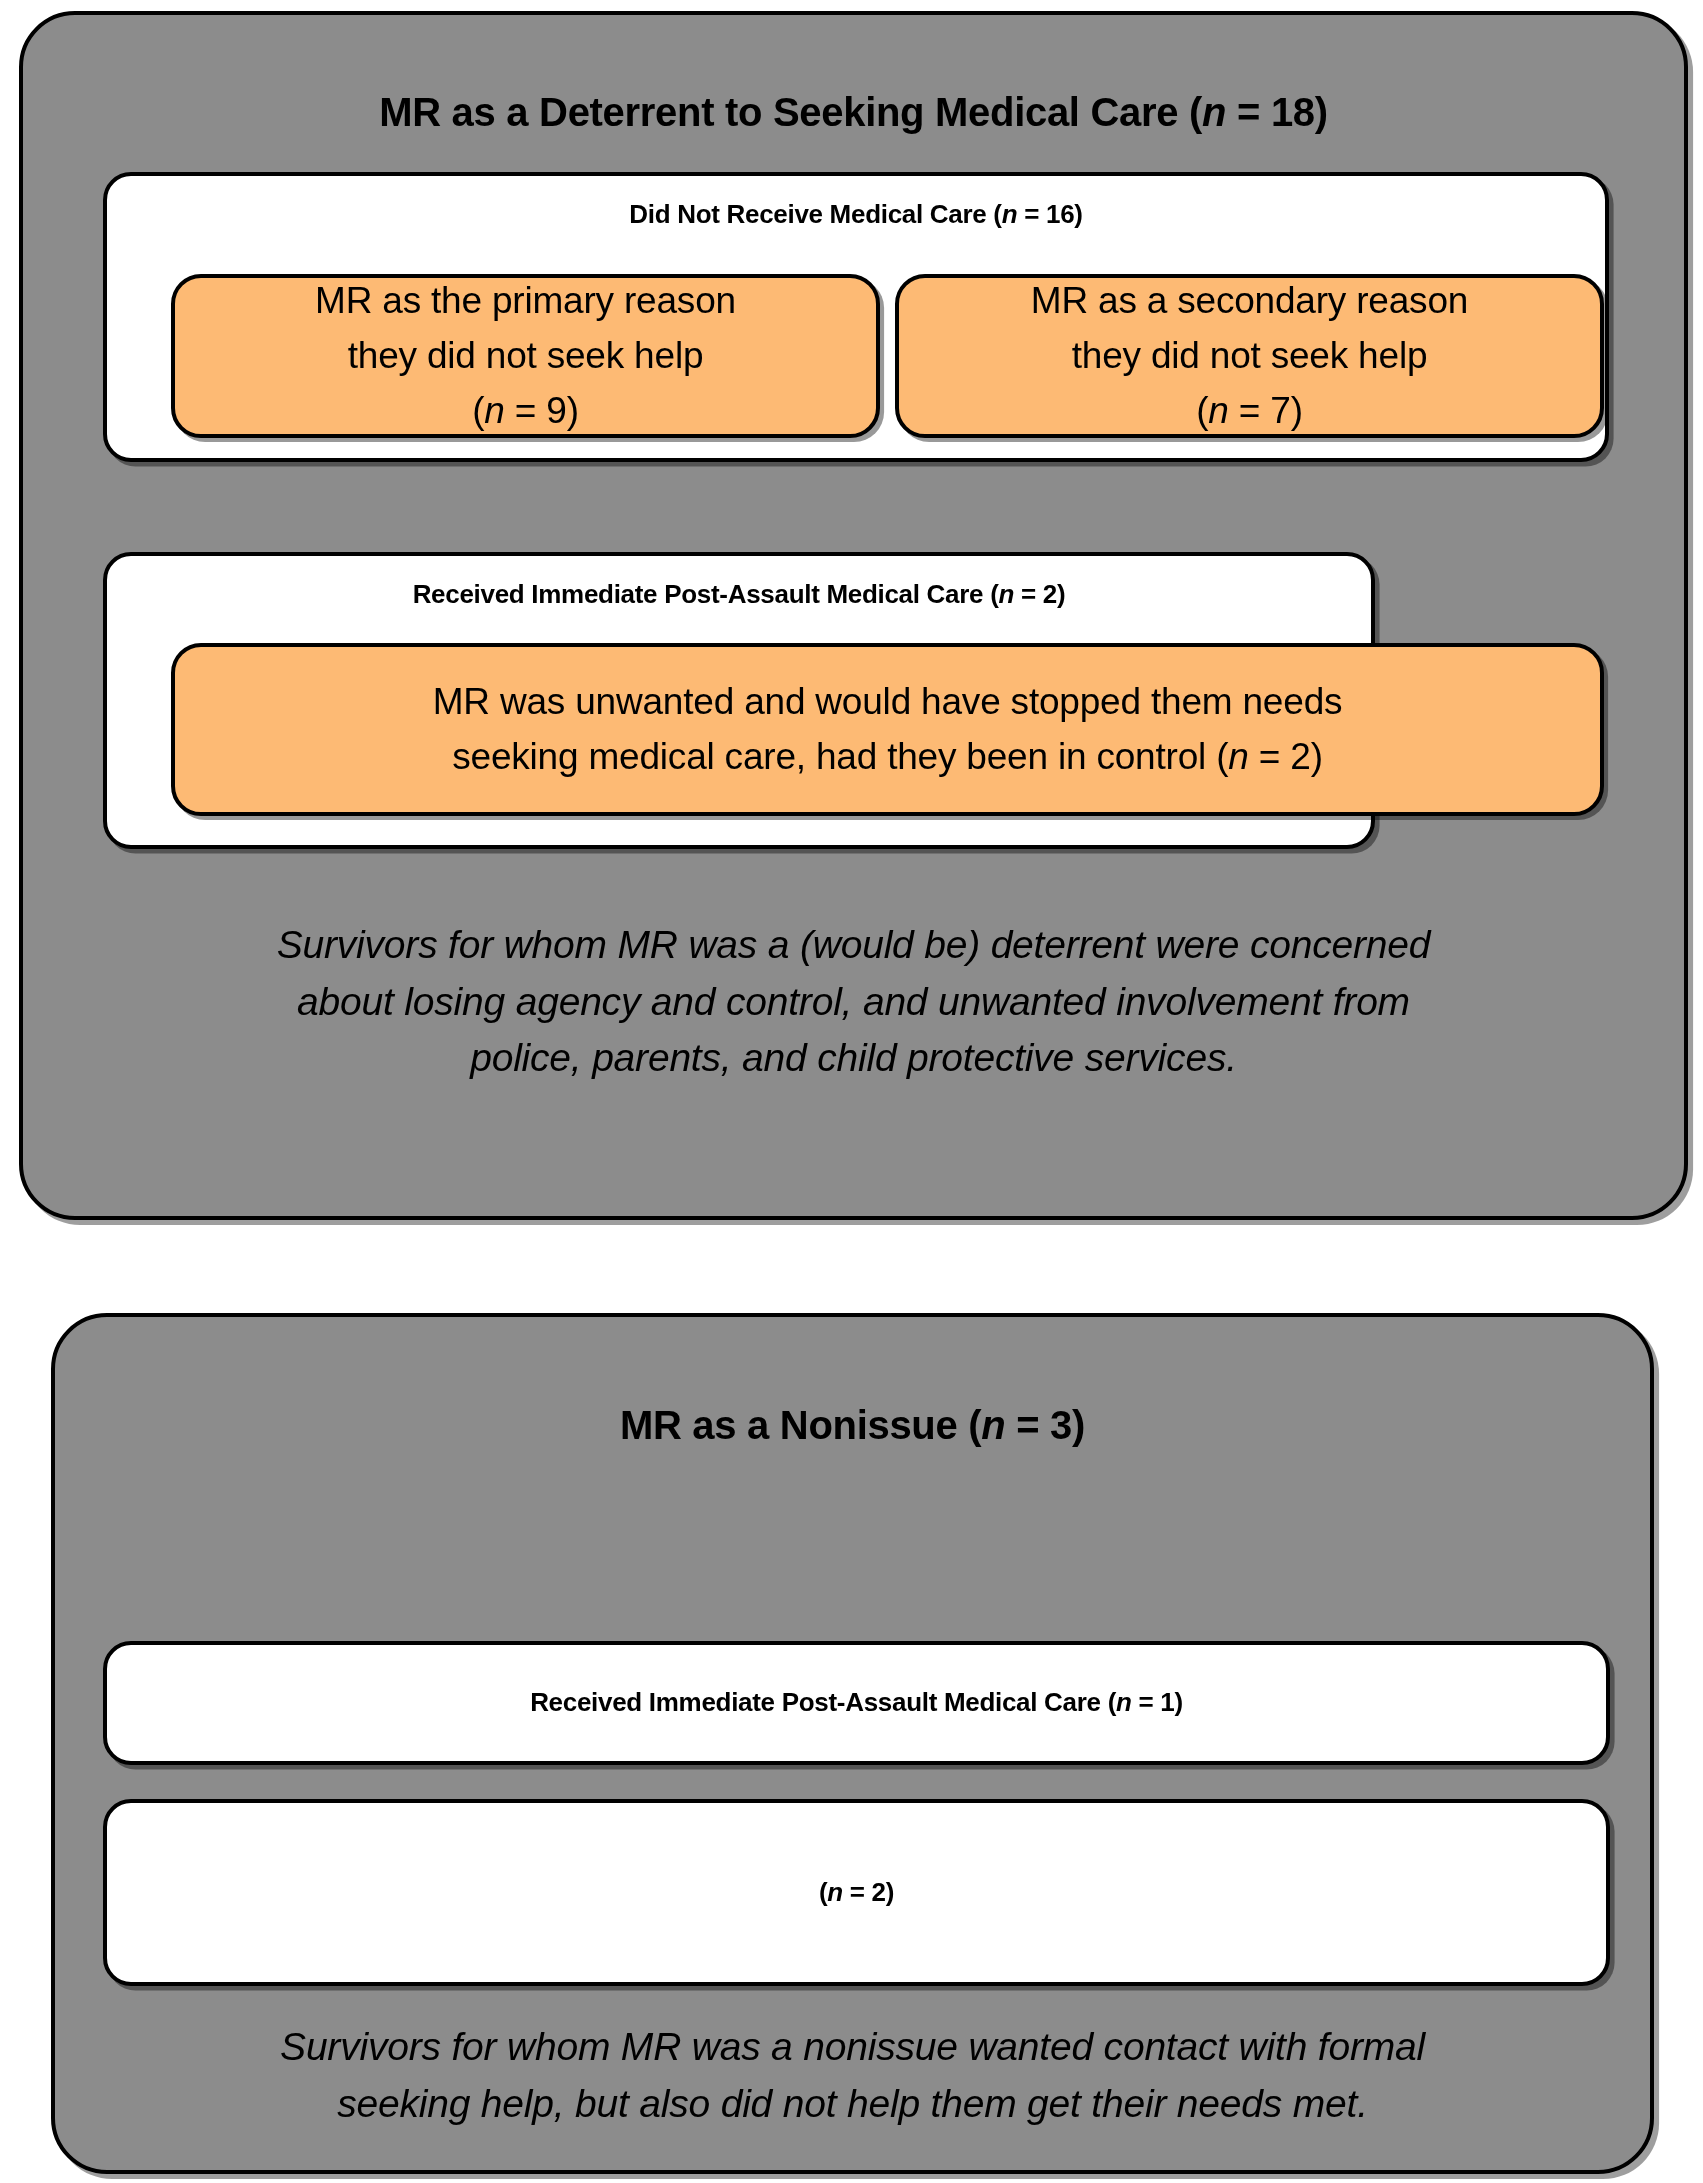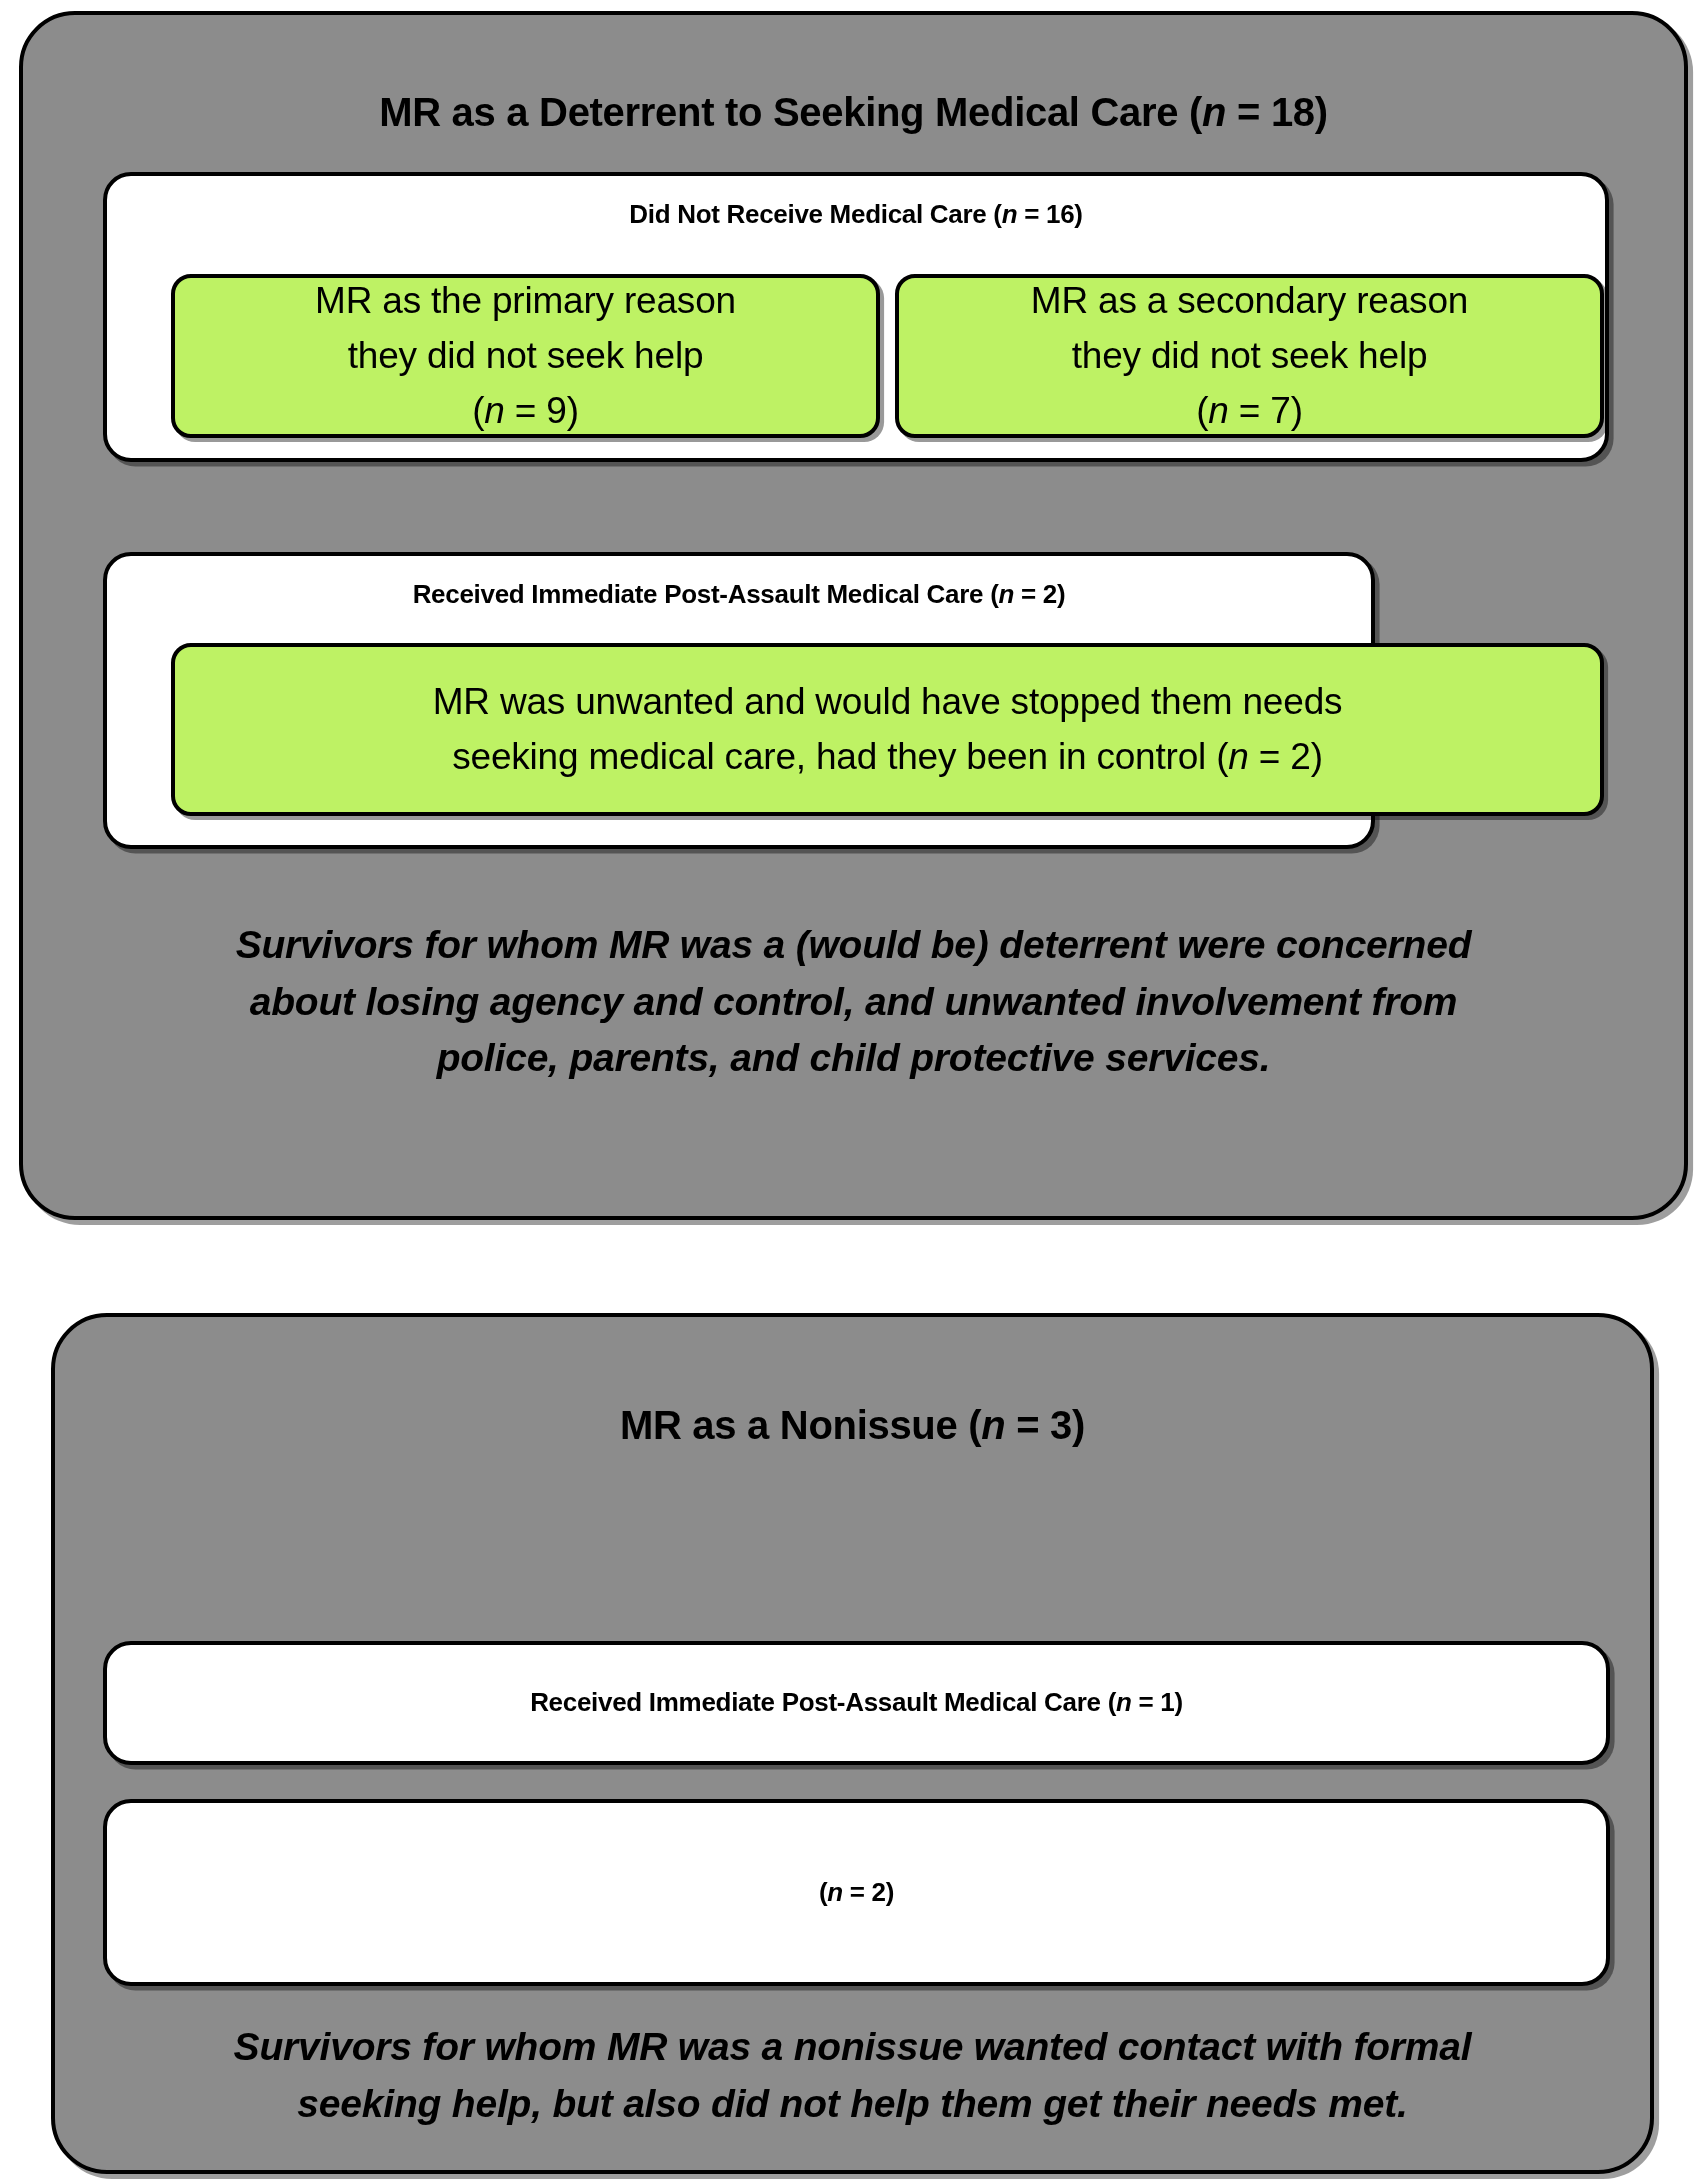--- a/index.html
+++ b/index.html
@@ -104,23 +104,23 @@
     width: 1507px;
     height: 187px;
     display: flex;
     align-items: center;
     justify-content: center;
   }
 
   
   .gray-box {
     position: absolute;
-    background: #bef264;
+    background: #fdba74;
     border: 4.6px solid #000000;
-    border-radius: 20px;
+    border-radius: 30px;
     box-sizing: border-box;
     box-shadow: 4.1px 4.1px 0 rgba(0,0,0,0.40);
     display: flex;
     align-items: center;
     justify-content: center;
   }
   .gray-box-text {
     text-align: center;
     font-size: 37px;
     line-height: 1.48;
@@ -147,21 +147,21 @@
     height: 173px;
   }
 
   
   .summary {
     position: absolute;
     left: 61px;
     right: 61px;
     text-align: center;
     font-style: italic;
-    font-weight: bold;
+    font-weight: normal;
     font-size: 39px;
     line-height: 1.45;
     letter-spacing: -0.2px;
   }
   #summary-deterrent { top: 902px; }
   #summary-nonissue  { top: 702px; }
 
   .n-italic { font-style: italic; }
   .line { display: block; }
 </style>

